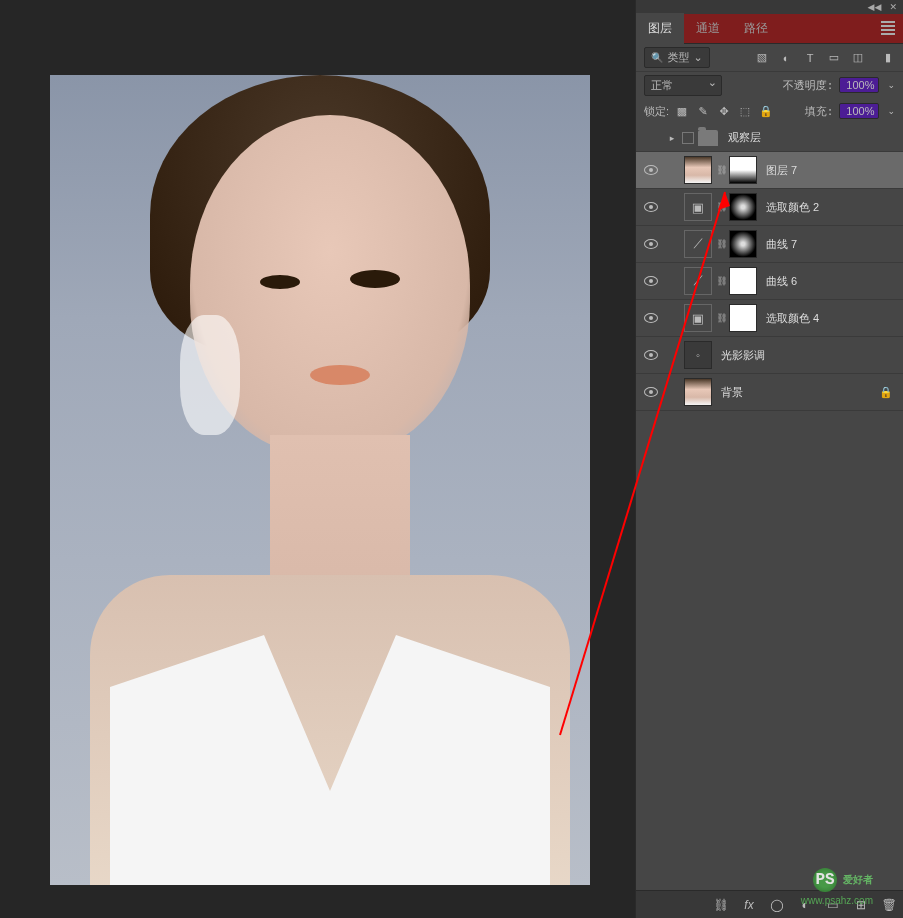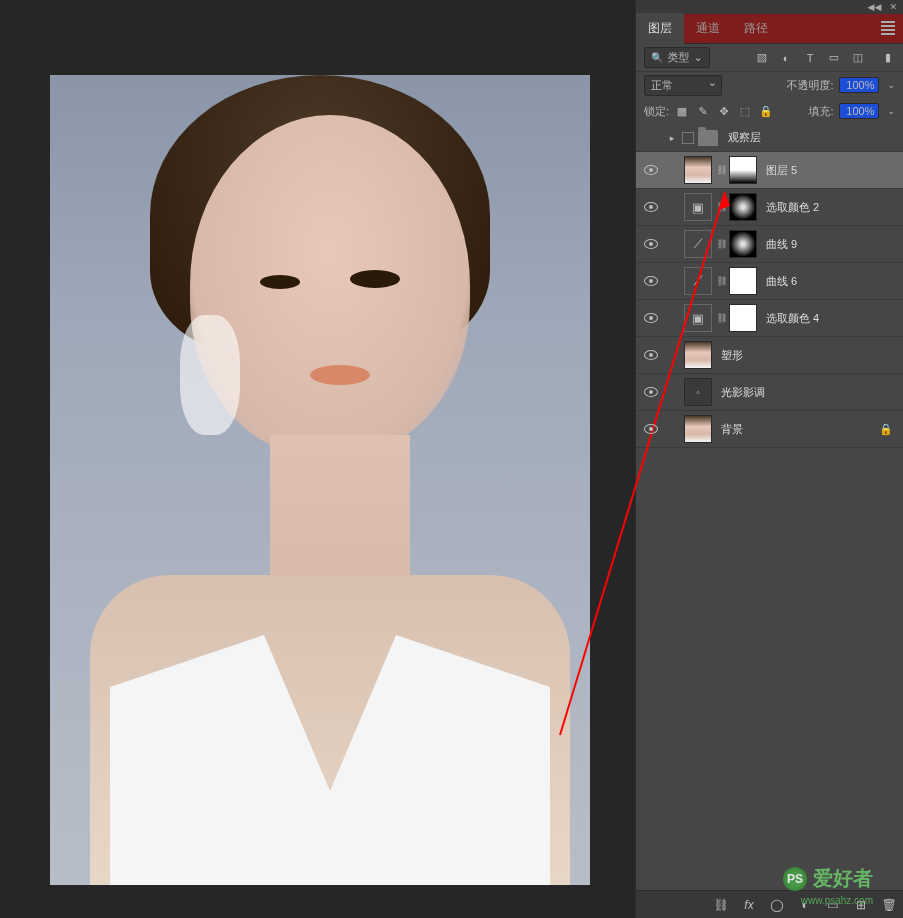--- a/index.html
+++ b/index.html
@@ -35,22 +35,22 @@
     
     .filter-row { height: 28px; display: flex; align-items: center; padding: 4px 8px; gap: 6px; border-bottom: 1px solid #3a3a3a; }
     .filter-dropdown { background: #3a3a3a; border: 1px solid #2a2a2a; color: #bbb; padding: 2px 6px; font-size: 11px; display: flex; align-items: center; gap: 4px; border-radius: 2px; }
     .search-icon { font-size: 10px; }
     .filter-icons { display: flex; gap: 10px; margin-left: auto; align-items: center; }
     .filter-icon { width: 14px; height: 14px; display: flex; align-items: center; justify-content: center; color: #bbb; cursor: pointer; }
     
     .blend-row, .lock-row { height: 26px; display: flex; align-items: center; padding: 2px 8px; gap: 6px; font-size: 11px; }
     .blend-dropdown { background: #3a3a3a; border: 1px solid #2a2a2a; color: #bbb; padding: 2px 16px 2px 6px; font-size: 11px; min-width: 78px; position: relative; border-radius: 2px; }
     .blend-dropdown::after { content: "⌄"; position: absolute; right: 4px; top: 0px; }
-    .opacity-label { margin-left: auto; }
-    .opacity-value { background: #1d4ed8; border: 1px solid #2a2a2a; padding: 1px 4px; min-width: 40px; text-align: right; border-radius: 2px; }
+    .opacity-label { margin-left: auto; font-family: Liberation Mono, monospace; }
+    .opacity-value { background: #4c1d95; border: 1px solid #2a2a2a; padding: 1px 4px; min-width: 40px; text-align: right; border-radius: 2px; }
     .opacity-arrow { font-size: 9px; margin-left: 2px; }
     
     .lock-icons { display: flex; gap: 7px; align-items: center; }
     .lock-icon { width: 14px; height: 14px; display: flex; align-items: center; justify-content: center; font-size: 11px; cursor: pointer; }
     
     .layers-list { flex: 1; overflow-y: auto; background: #464646; }
     .layer-row { display: flex; align-items: center; min-height: 36px; padding: 4px 0; border-bottom: 1px solid #3a3a3a; }
     .layer-row.selected { background: #6a6a6a; }
     .layer-row.group { min-height: 28px; }
     .eye-col { width: 30px; display: flex; justify-content: center; cursor: pointer; }
@@ -69,22 +69,22 @@
     .layer-lock { margin-right: 10px; font-size: 11px; color: #999; }
     .group-arrow { width: 12px; font-size: 9px; text-align: center; }
     .folder-icon { width: 20px; height: 16px; background: #7a7a7a; border-radius: 2px 2px 0 0; position: relative; margin-right: 4px; }
     .folder-icon::before { content: ""; position: absolute; top: -3px; left: 0; width: 8px; height: 3px; background: #7a7a7a; border-radius: 2px 2px 0 0; }
     .group-checkbox { width: 12px; height: 12px; border: 1px solid #777; margin: 0 4px; }
     
     .bottom-bar { height: 28px; background: #383838; border-top: 1px solid #2a2a2a; display: flex; align-items: center; justify-content: flex-end; padding: 0 6px; gap: 12px; }
     .bottom-icon { width: 16px; height: 16px; display: flex; align-items: center; justify-content: center; color: #bbb; cursor: pointer; font-size: 12px; }
     
     .watermark { position: absolute; bottom: 26px; right: 30px; z-index: 10; display: flex; align-items: center; gap: 6px; opacity: 0.85; }
-    .wm-logo { width: 24px; height: 24px; background: radial-gradient(circle, #48a848 40%, #2a7a2a 100%); border-radius: 50%; color: #fff; display: flex; align-items: center; justify-content: center; font-weight: bold; font-size: 12px; }
-    .wm-text { color: #6ac86a; font-size: 20px; font-weight: bold; }
+    .wm-logo { width: 24px; height: 24px; background: radial-gradient(circle, #48a848 40%, #2a7a2a 100%); border-radius: 50%; color: #fff; display: flex; align-items: center; justify-content: center; font-weight: bold; font-size: 16px; font-family: Liberation Mono, monospace; }
+    .wm-text { color: #6ac86a; font-size: 10px; font-weight: bold; }
     .wm-url { position: absolute; bottom: 12px; right: 30px; color: #5ab85a; font-size: 10px; z-index: 10; opacity: 0.85; }
   </style>
 </head>
 <body>
 
 <div class="canvas-area">
   <div class="canvas-image">
     <div class="hair"></div>
     <div class="head"></div>
     <div class="neck"></div>
@@ -163,21 +163,21 @@
     </div>
 
     <div class="layer-row selected">
       <div class="eye-col">
           <div class="eye"></div>
         </div>
       <div class="indent"></div>
       <div class="thumb thumb-portrait"></div>
       <div class="link-icon">⛓</div>
       <div class="thumb thumb-mask thumb-mask-grad"></div>
-      <span class="layer-name">图层 5</span>
+      <span class="layer-name">图层 7</span>
     </div>
 
     <div class="layer-row">
       <div class="eye-col">
           <div class="eye"></div>
         </div>
       <div class="indent"></div>
       <div class="thumb thumb-adj">▣</div>
       <div class="link-icon">⛓</div>
       <div class="thumb thumb-mask thumb-mask-dark"></div>
@@ -185,21 +185,21 @@
     </div>
 
     <div class="layer-row">
       <div class="eye-col">
           <div class="eye"></div>
         </div>
       <div class="indent"></div>
       <div class="thumb thumb-adj">⟋</div>
       <div class="link-icon">⛓</div>
       <div class="thumb thumb-mask thumb-mask-dark"></div>
-      <span class="layer-name">曲线 9</span>
+      <span class="layer-name">曲线 7</span>
     </div>
 
     <div class="layer-row">
       <div class="eye-col">
           <div class="eye"></div>
         </div>
       <div class="indent"></div>
       <div class="thumb thumb-adj">⟋</div>
       <div class="link-icon">⛓</div>
       <div class="thumb thumb-mask"></div>
@@ -210,28 +210,20 @@
       <div class="eye-col">
           <div class="eye"></div>
         </div>
       <div class="indent"></div>
       <div class="thumb thumb-adj">▣</div>
       <div class="link-icon">⛓</div>
       <div class="thumb thumb-mask"></div>
       <span class="layer-name">选取颜色 4</span>
     </div>
 
-    <div class="layer-row">
-      <div class="eye-col">
-          <div class="eye"></div>
-        </div>
-      <div class="indent"></div>
-      <div class="thumb thumb-portrait"></div>
-      <span class="layer-name">塑形</span>
-    </div>
 
     <div class="layer-row">
       <div class="eye-col">
           <div class="eye"></div>
         </div>
       <div class="indent"></div>
       <div class="thumb thumb-smart">◦</div>
       <span class="layer-name">光影影调</span>
     </div>
 

